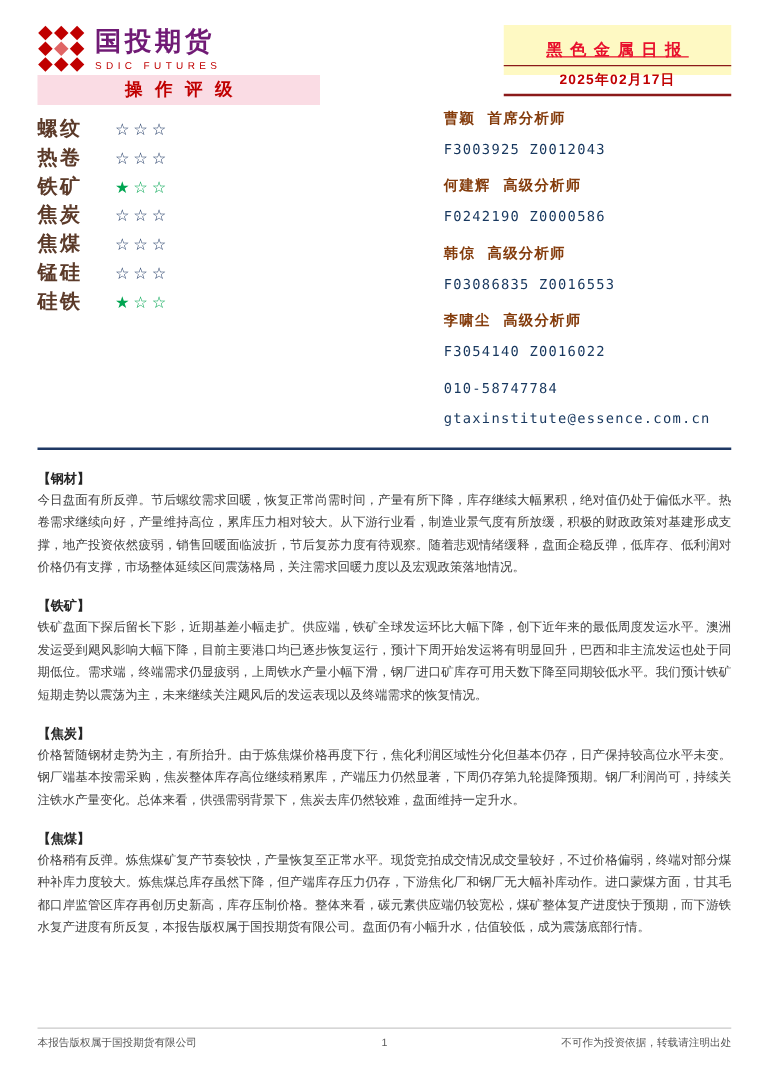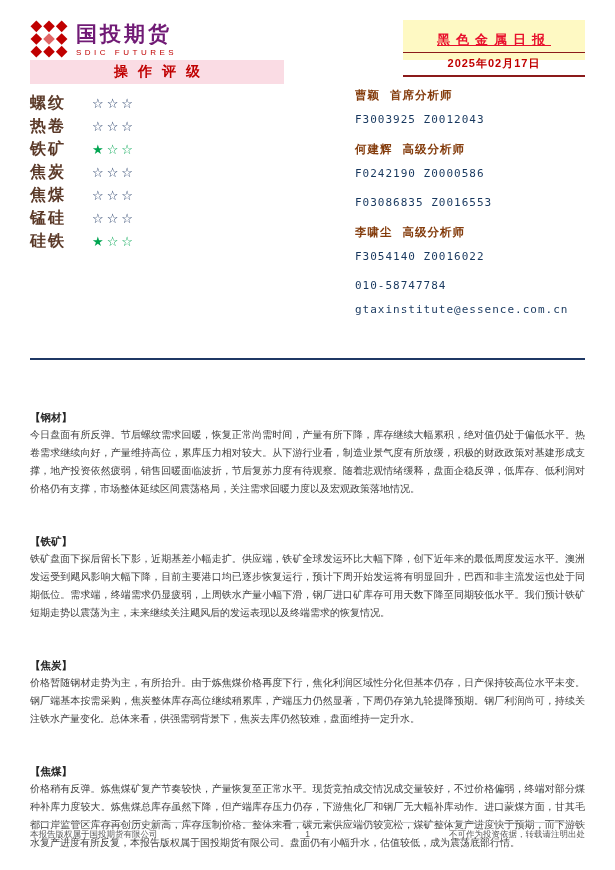--- a/index.html
+++ b/index.html
@@ -30,21 +30,21 @@
   }
   .date-row {
     position: absolute; right: 30px; top: 52px; width: 182px;
     text-align: center; color: #C00000; font-size: 11px; font-weight: bold;
     border-top: 1px solid #8B1A1A; border-bottom: 2px solid #8B1A1A;
     padding: 3px 0 4px 0; letter-spacing: 1px;
   }
 
   
   .rating-title {
-    position: absolute; left: 30px; top: 60px; width: 254px; height: 24px;
+    position: absolute; left: 30px; top: 60px; width: 226px; height: 24px;
     background: #FADCE4; color: #C00000; font-size: 14px; font-weight: bold;
     display: flex; align-items: center; justify-content: center; letter-spacing: 10px;
     padding-left: 10px;
   }
   .rating-rows { position: absolute; left: 30px; top: 92px; width: 282px; }
   .rating-row { display: flex; align-items: center; height: 23px; }
   .commodity { width: 62px; font-size: 16px; font-weight: bold; color: #5B3A29; letter-spacing: 2px; }
   .stars { font-size: 13px; letter-spacing: 3px; color: #1F3864; line-height: 1; }
   .stars-green { color: #00A551; }
 
@@ -58,21 +58,21 @@
   .contact-line { font-family: "DejaVu Sans Mono", monospace; font-size: 11px; color: #17375E;
                   letter-spacing: 1px; line-height: 14px; margin-bottom: 10px; }
   a.contact-line { display: block; text-decoration: none; }
 
   
   .divider { position: absolute; left: 30px; right: 30px; top: 358px; border-top: 2px solid #1F3864; }
 
   
   .report-body { position: absolute; left: 30px; top: 374px; width: 555px; }
   .section { margin-bottom: 12px; }
-  .section-heading { font-size: 10.5px; font-weight: bold; color: #262626; line-height: 18px; margin-top: 34px; }
+  .section-heading { font-size: 10.5px; font-weight: bold; color: #262626; line-height: 18px; }
   .section-text { font-size: 10px; color: #404040; line-height: 18px; text-align: justify; }
 
   
   .footer {
     position: absolute; left: 30px; right: 30px; bottom: 29px;
     border-top: 1px solid #C9C9C9; padding-top: 6px;
     display: flex; justify-content: space-between;
     font-size: 8.5px; color: #595959;
   }
   .footer-page { position: absolute; left: 50%; transform: translateX(-50%); }
@@ -143,20 +143,23 @@
     <div class="an-name">
       <span>曹颖</span><span class="an-title">首席分析师</span>
     </div>
     <div class="an-ids">F3003925 Z0012043</div>
 
     <div class="an-name">
       <span>何建辉</span><span class="an-title">高级分析师</span>
     </div>
     <div class="an-ids">F0242190 Z0000586</div>
 
+    <div class="an-name">
+      <span>韩倞</span><span class="an-title">高级分析师</span>
+    </div>
     <div class="an-ids">F03086835 Z0016553</div>
 
     <div class="an-name">
       <span>李啸尘</span><span class="an-title">高级分析师</span>
     </div>
     <div class="an-ids">F3054140 Z0016022</div>
 
     <div class="contact">
       <div class="contact-line">010-58747784</div>
       <a href="#" class="contact-line">gtaxinstitute@essence.com.cn</a>

